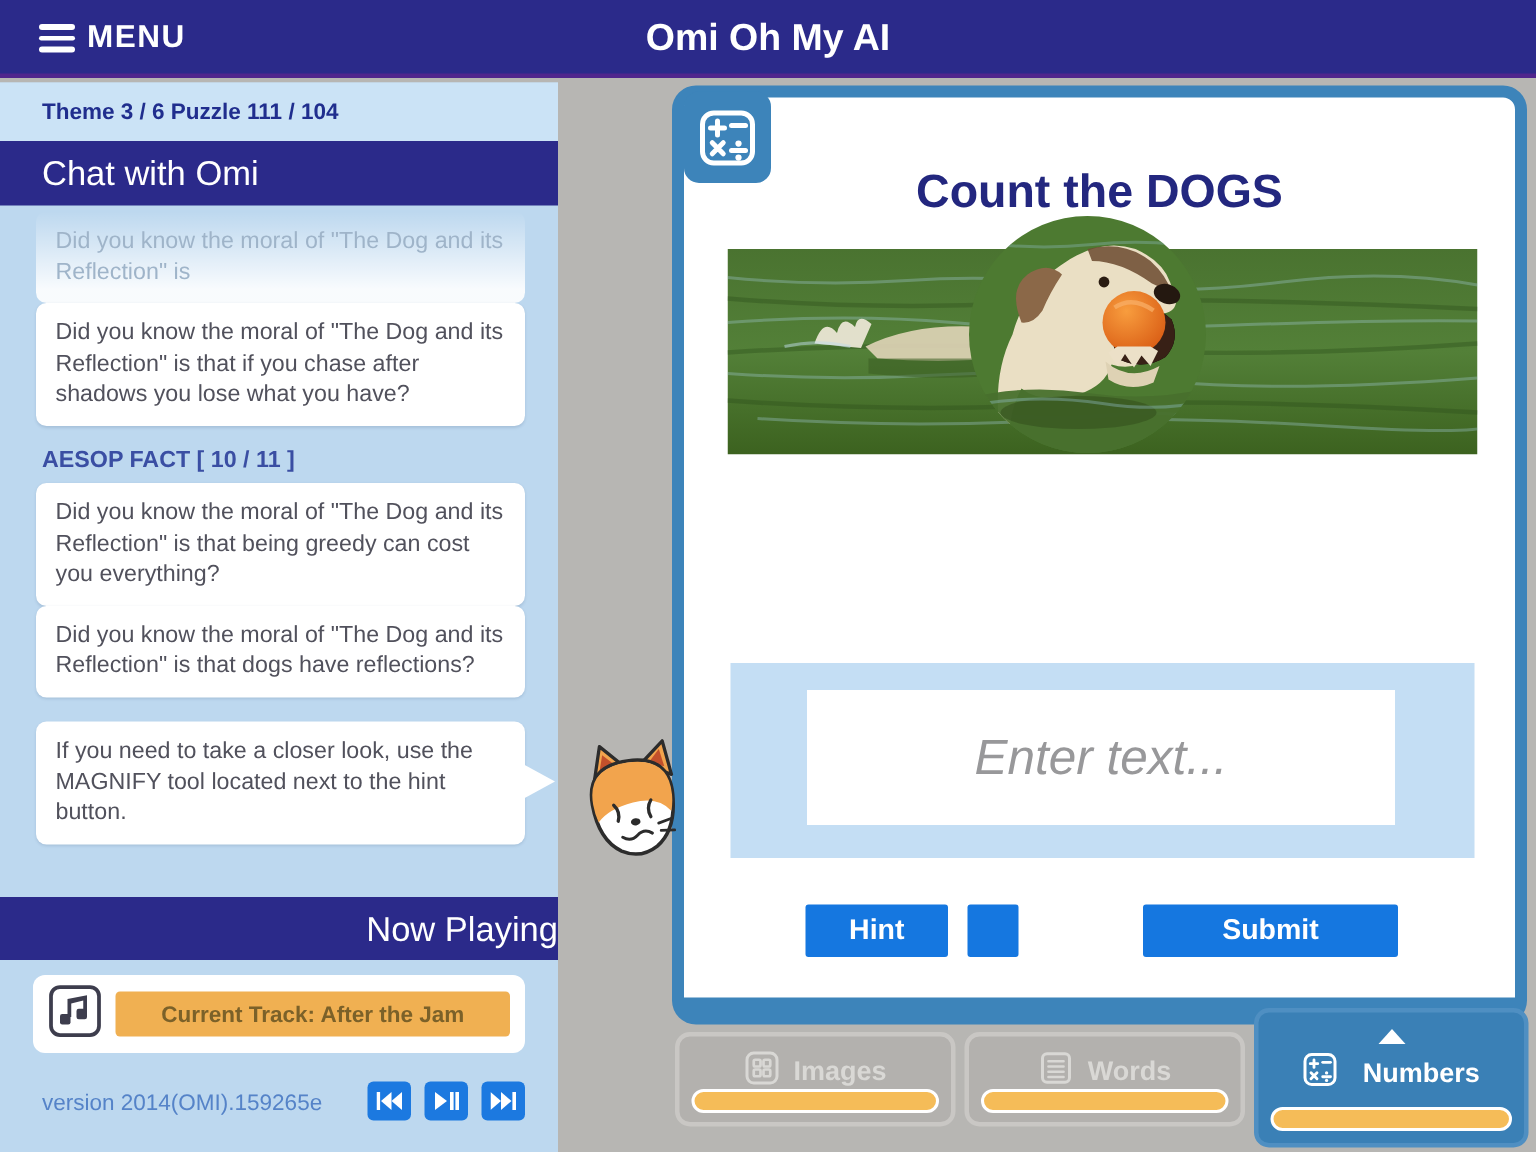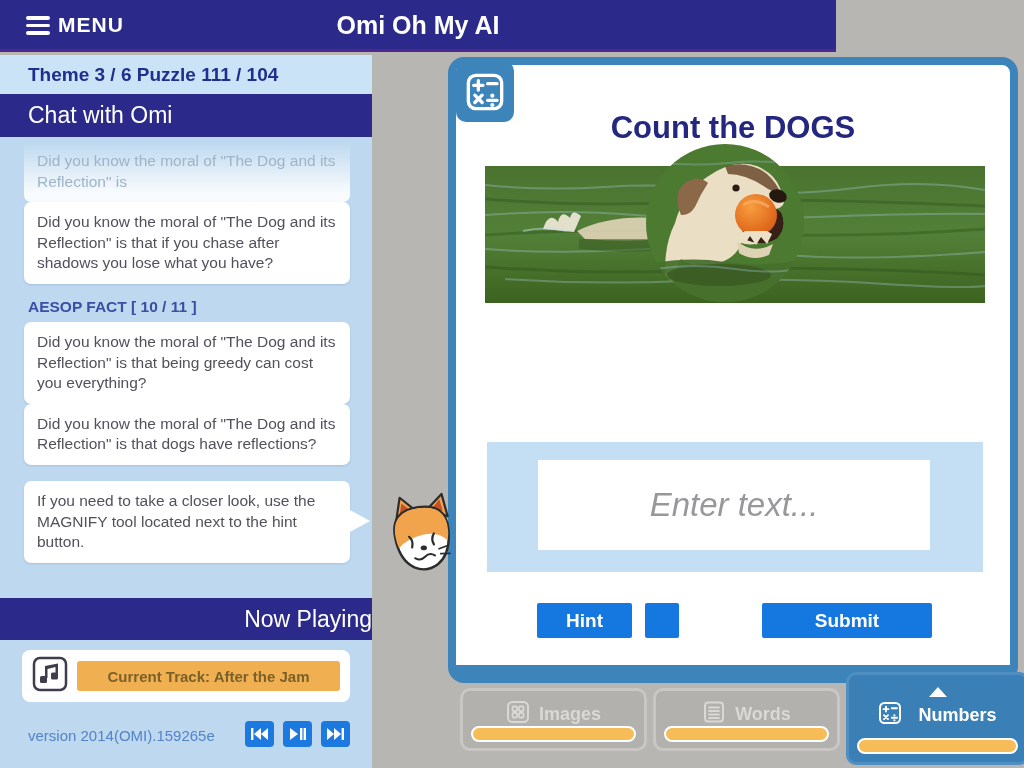--- a/index.html
+++ b/index.html
@@ -1,33 +1,33 @@
 <!DOCTYPE html>
 <html><head>
 <meta charset="utf-8">
 <style>
   * { margin:0; padding:0; box-sizing:border-box; }
   html,body { width:1024px; height:768px; overflow:hidden; }
   body { font-family:"Liberation Sans", sans-serif; background:#b7b6b3; }
   #app { position:relative; width:1024px; height:768px; background:#b7b6b3; overflow:hidden; }
 
   
-  .header { position:absolute; left:0; top:0; width:836px; height:52px;
+  .header { position:absolute; left:0; top:0; width:1024px; height:52px;
             background:#2b2a8a; border-bottom:3px solid #50258d; z-index:20; }
   .menu-btn { position:absolute; left:26px; top:12px; display:flex; align-items:center; gap:8px;
               color:#fff; font-weight:bold; font-size:21px; letter-spacing:1px; cursor:pointer; }
   .hamburger { display:inline-block; width:24px; }
   .hamburger span { display:block; height:3.5px; background:#fff; border-radius:2px; margin:4px 0; }
   .app-title { position:absolute; left:0; right:0; top:11px; text-align:center;
                color:#fff; font-weight:bold; font-size:25px; }
 
   
   .left-panel { position:absolute; left:0; top:55px; width:372px; height:713px;
                 background:#bdd8ef; z-index:5; }
-  .theme-bar { height:39px; background:#cbe3f6; color:#202e8e; font-weight:bold; font-size:19px;
+  .theme-bar { height:39px; background:#cbe3f6; color:#202e8e; font-weight:bold; font-size:15px;
                line-height:39px; padding-left:28px; }
   .chat-band { height:43px; background:#2b2a8a; color:#fff; font-size:23px;
                line-height:43px; padding-left:28px; font-weight:500; }
   .chat-area { position:absolute; left:0; top:82px; width:372px; height:461px;
                padding:8px 22px 0 24px; overflow:hidden; }
   .bubble { background:#fff; border-radius:7px; padding:10px 13px; color:#51515c;
             font-size:15.5px; line-height:1.33; box-shadow:0 1px 2px rgba(60,90,130,.18); }
   .bubble.faded { background:linear-gradient(180deg, rgba(255,255,255,0) 0%, rgba(255,255,255,.9) 85%);
                   color:#9fb4c9; box-shadow:none; margin-top:-4px; }
   .fact-label { color:#3a4ea3; font-weight:bold; font-size:15.5px; margin:14px 0 6px 4px; }
@@ -71,21 +71,21 @@
                   font-size:33px; font-style:italic; color:#ec4899; }
   .answer-input::placeholder { color:#98989a; font-style:italic; }
   .btn { position:absolute; top:603px; height:35px; background:#1577e0; border:none;
          color:#fff; font-weight:bold; font-size:19px; cursor:pointer; z-index:4;
          font-family:"Liberation Sans", sans-serif; border-radius:2px; }
   .hint-btn { left:537px; width:95px; }
   .magnify-btn { left:645px; width:34px; }
   .submit-btn { left:762px; width:170px; }
 
   
-  .tab { position:absolute; border-radius:10px; cursor:pointer;margin-left:10px; }
+  .tab { position:absolute; border-radius:10px; cursor:pointer; }
   .tab.gray { top:688px; width:187px; height:63px; background:#b3b1ae; border:3px solid #c9c7c4; z-index:3; }
   .tab-row { display:flex; align-items:center; justify-content:center; gap:9px; margin-top:9px;
              color:#d9d8d5; font-weight:bold; font-size:18px; }
   .tab-pill { position:absolute; left:8px; right:8px; bottom:6px; height:16px;
               background:#f5bc58; border:2px solid #fff; border-radius:9px; }
   .tab-images { left:450px; }
   .tab-words  { left:643px; }
   .tab-numbers { left:836px; top:672px; width:183px; height:93px; background:#3a80b6;
                  border:3px solid #4f8fc2; z-index:8; }
   .tab-numbers .tab-row { color:#fff; margin-top:26px;gap:16px; }

